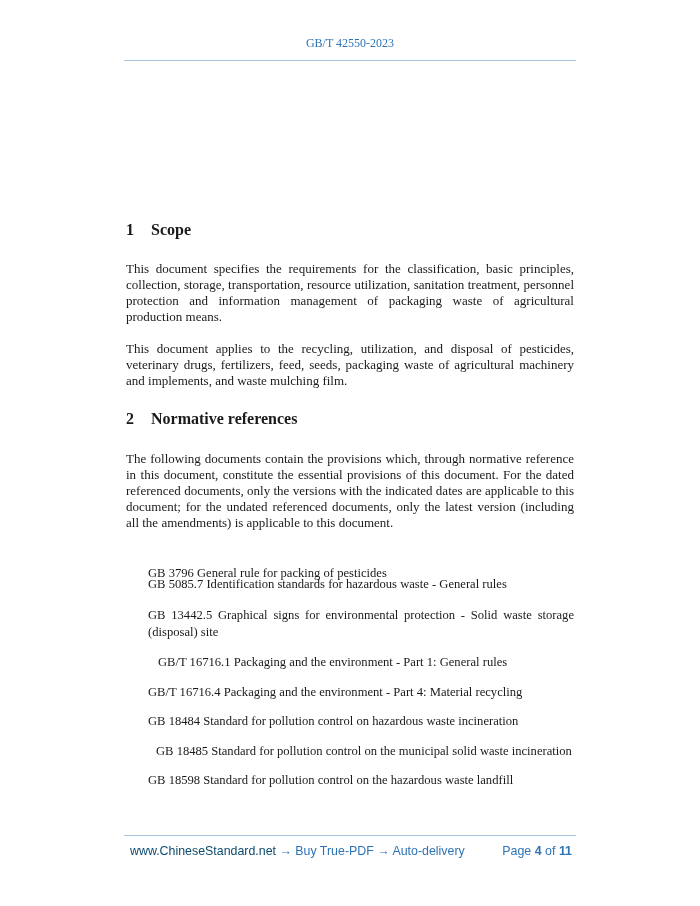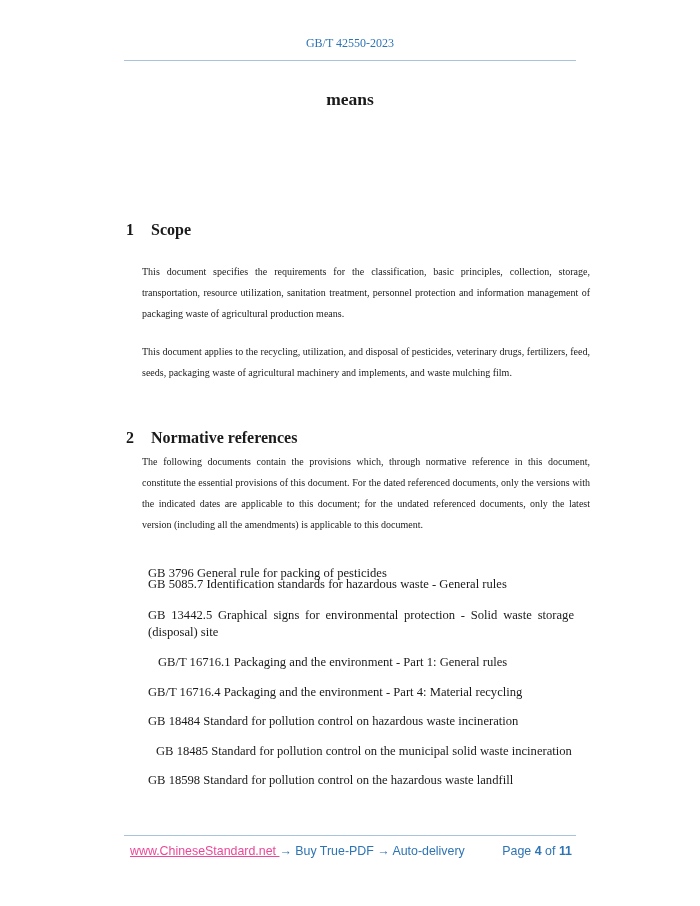--- a/index.html
+++ b/index.html
@@ -3,47 +3,46 @@
   <meta charset="utf-8">
   <style>
     html, body { margin: 0; padding: 0; background: #ffffff; }
     body { width: 700px; height: 906px; position: relative; overflow: hidden; font-family: "Liberation Serif", serif; color: #1a1a1a; }
     .header { position: absolute; left: 0; top: 36px; width: 700px; text-align: center; font-size: 12px; color: #2e74b5; font-family: "Liberation Serif", serif; }
     .header-rule { position: absolute; left: 124px; top: 60px; width: 452px; height: 0; border-top: 1px solid #a8c4dc; }
     .title { position: absolute; left: 124px; top: 82px; width: 452px; text-align: center; font-weight: bold; font-size: 17.5px; line-height: 34px; }
     .title div { white-space: nowrap; }
     .section-h { position: absolute; left: 126px; font-weight: bold; font-size: 16px; }
     .section-h .num { display: inline-block; width: 25px; }
-    .para { position: absolute; left: 142px; width: 448px; font-size: 10px; line-height: 21px; text-align: justify; }
+    .para { position: absolute; left: 126px; width: 448px; font-size: 13px; line-height: 16px; text-align: justify; }
     .ref { position: absolute; left: 148px; width: 426px; font-size: 12.6px; line-height: 16.6px; text-align: justify; }
     .footer-rule { position: absolute; left: 124px; top: 835px; width: 452px; height: 0; border-top: 1px solid #a8c4dc; }
     .footer { position: absolute; left: 130px; top: 844px; width: 446px; font-family: "Liberation Sans", sans-serif; font-size: 12.4px; color: #2e74b5; }
-    .footer a { color: #ec4899; text-decoration: underline; }
+    .footer a { color: #0c4a6e; }
     .footer .page { position: absolute; right: 4px; top: 0; }
     .footer .page b { font-weight: bold; }
   </style>
 </head>
 <body>
 
 <div>
   <div class="header">GB/T 42550-2023</div>
   <div class="header-rule"></div>
 </div>
 
 <div class="title">
-  <div>means</div>
 </div>
 
 <div class="section-h" style="top:221px;">
   <span class="num">1</span><span>Scope</span>
 </div>
 <div class="para" style="top:261px;">This document specifies the requirements for the classification, basic principles, collection, storage, transportation, resource utilization, sanitation treatment, personnel protection and information management of packaging waste of agricultural production means.</div>
 <div class="para" style="top:341px;">This document applies to the recycling, utilization, and disposal of pesticides, veterinary drugs, fertilizers, feed, seeds, packaging waste of agricultural machinery and implements, and waste mulching film.</div>
 
-<div class="section-h" style="top:429px;">
+<div class="section-h" style="top:410px;">
   <span class="num">2</span><span>Normative references</span>
 </div>
 <div class="para" style="top:451px;">The following documents contain the provisions which, through normative reference in this document, constitute the essential provisions of this document. For the dated referenced documents, only the versions with the indicated dates are applicable to this document; for the undated referenced documents, only the latest version (including all the amendments) is applicable to this document.</div>
 
 <div>
   <div class="ref" style="top:565px;">GB 3796 General rule for packing of pesticides</div>
   <div class="ref" style="top:576px;">GB 5085.7 Identification standards for hazardous waste - General rules</div>
   <div class="ref" style="top:607px;">GB 13442.5 Graphical signs for environmental protection - Solid waste storage (disposal) site</div>
   <div class="ref" style="top:654px;margin-left:10px;">GB/T 16716.1 Packaging and the environment - Part 1: General rules</div>
   <div class="ref" style="top:684px;">GB/T 16716.4 Packaging and the environment - Part 4: Material recycling</div>

